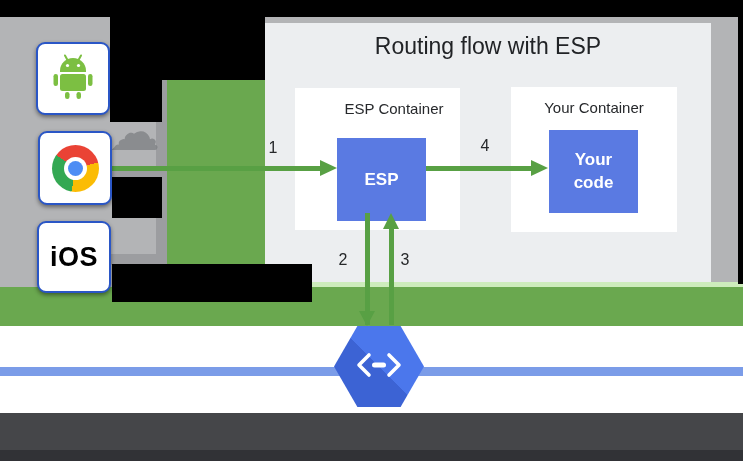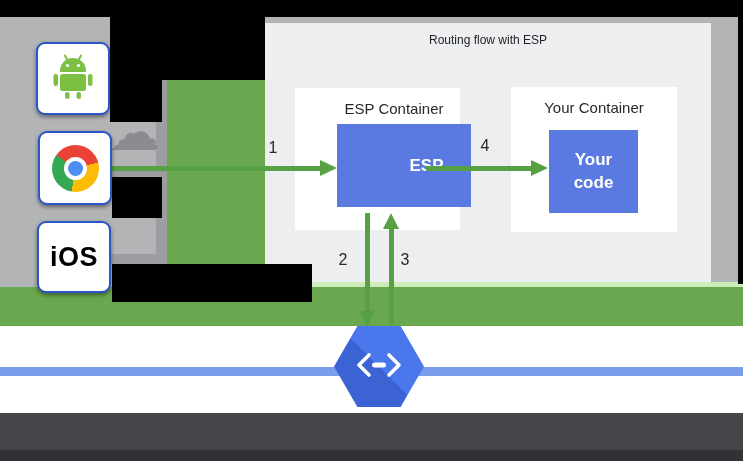--- a/index.html
+++ b/index.html
@@ -4,21 +4,21 @@
 <style>
   html,body{margin:0;padding:0;background:#fff;}
   .stage{position:relative;width:743px;height:461px;overflow:hidden;background:#fff;
          font-family:"Liberation Sans","DejaVu Sans",sans-serif;}
   .abs{position:absolute;}
   .bg-gray{left:0;top:0;width:743px;height:326px;background:#b3b4b6;}
   .conn{background:#9c9da0;}
   .cloud-glyph{left:108px;top:106px;font-size:52px;line-height:52px;color:#7d7f82;opacity:.75;}
   .green-vband{left:167px;top:78px;width:98px;height:210px;background:#6aa84f;}
   .panel{left:265px;top:23px;width:446px;height:264px;background:#eceef0;}
-  .panel-title{left:265px;top:33px;width:446px;text-align:center;font-size:12px;color:#212326;}
+  .panel-title{left:265px;top:33px;width:446px;text-align:center;font-size:23px;color:#212326;}
   .white-box{background:#ffffff;}
   .container-title{text-align:center;font-size:15px;color:#26282b;}
   .blue-box{background:#5a7ae2;display:flex;align-items:center;justify-content:center;
             color:#fff;font-weight:bold;font-size:17px;text-align:center;}
   .blue-box .wrap{width:62px;line-height:1.35;}
   .light-strip{left:265px;top:282px;width:478px;height:6px;background:#cdecbc;}
   .green-hband{left:0;top:287px;width:743px;height:39px;background:#6aa84f;}
   .blk{background:#000;}
   .aline{background:#58a044;}
   .head-right{width:0;height:0;border-top:8.5px solid transparent;border-bottom:8.5px solid transparent;
@@ -62,21 +62,21 @@
 
   <div class="abs cloud-glyph">☁</div>
 
   <div class="abs green-vband"></div>
 
   <div class="abs panel"></div>
   <div class="abs panel-title">Routing flow with ESP</div>
 
   <div class="abs white-box" style="left:295px;top:88px;width:165px;height:142px;"></div>
   <div class="abs container-title" style="left:295px;top:100px;width:198px;">ESP Container</div>
-  <div class="abs blue-box" style="left:337px;top:124px;width:89px;height:83px;padding-left:45px;">
+  <div class="abs blue-box" style="left:337px;top:138px;width:89px;height:83px;">
     <span>ESP</span>
   </div>
 
   <div class="abs white-box" style="left:511px;top:87px;width:166px;height:145px;"></div>
   <div class="abs container-title" style="left:511px;top:99px;width:166px;">Your Container</div>
   <div class="abs blue-box" style="left:549px;top:130px;width:89px;height:83px;">
     <span class="wrap">Your code</span>
   </div>
 
   <div class="abs light-strip"></div>

